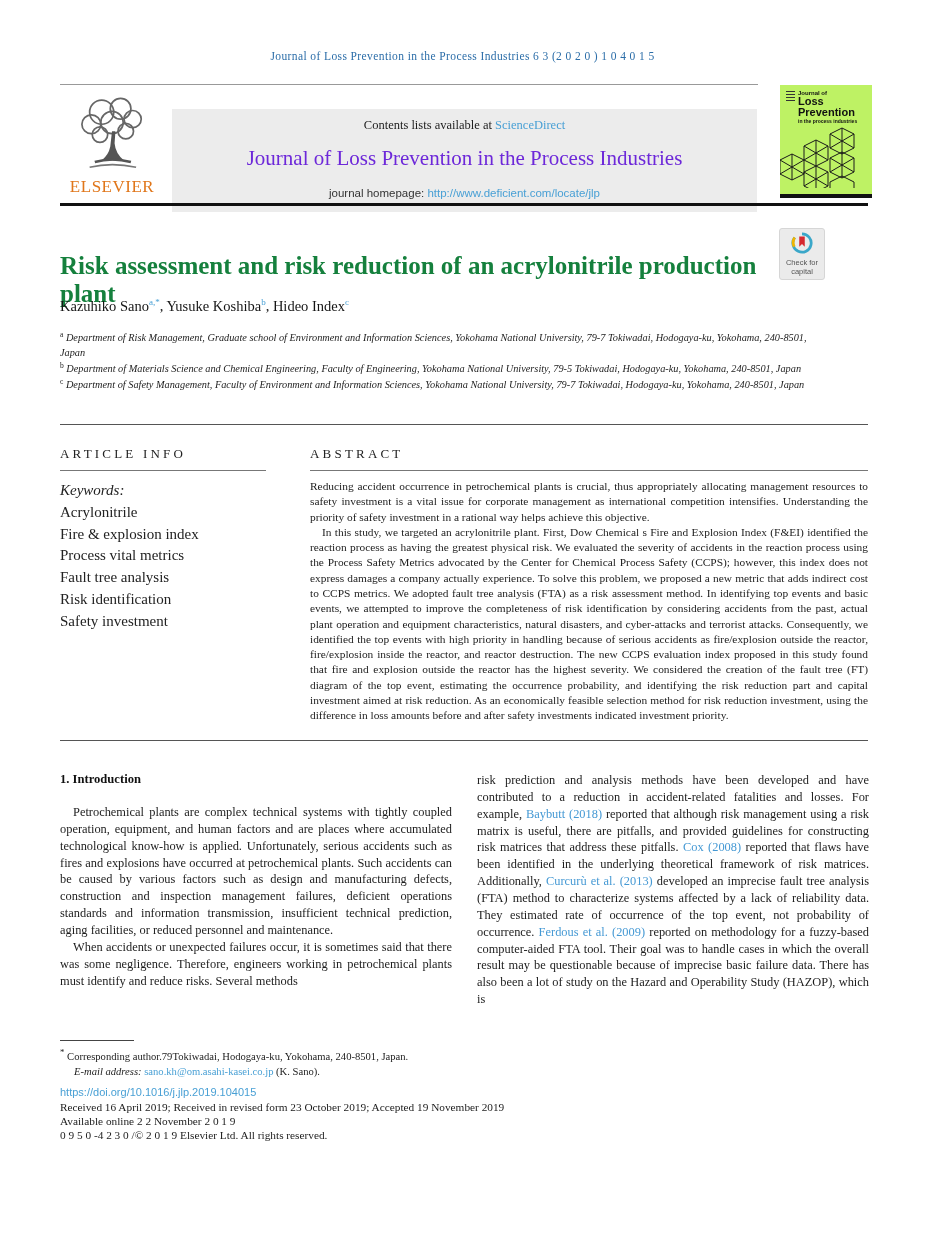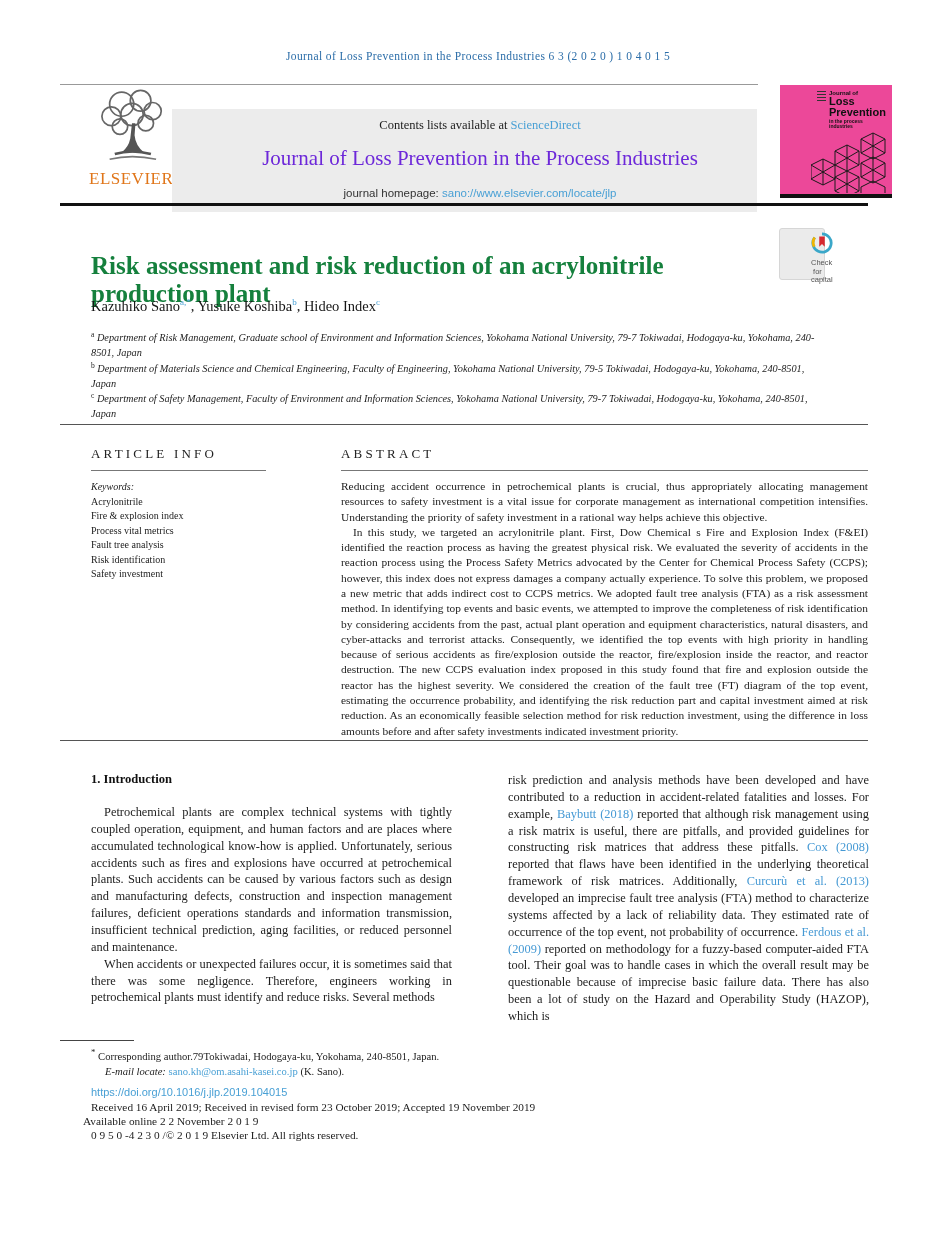--- a/index.html
+++ b/index.html
@@ -2,48 +2,48 @@
 <html><head>
 <meta charset="utf-8">
 <style>
   * { margin:0; padding:0; box-sizing:border-box; }
   html,body { background:#fff; }
   .page {
     position:relative; width:925px; height:1234px; margin:0 auto;
     background:#fff; overflow:hidden;
     font-family:"Liberation Serif", serif; color:#1c1c1c;
   }
-  .abs { position:absolute;padding-left:31px; }
+  .abs { position:absolute; }
 
   
   .citation-line {
     top:50px; left:0; width:100%; text-align:center;
     font-size:11.5px; color:#2b6da8; letter-spacing:.4px;
   }
   .rule-thin-top { top:84px; left:60px; width:698px; height:1px; background:#999; }
 
   
-  .elsevier-box { top:85px; left:58px; width:108px; height:103px; }
+  .elsevier-box { top:93px; left:58px; width:108px; height:103px; text-align:center; }
   .elsevier-logo-text {
     display:block; margin-top:2px; font-size:17px; color:#e0761a;
     font-family:"Liberation Serif", serif; letter-spacing:.5px;
   }
   .banner {
     top:109px; left:172px; width:585px; height:103px; background:#ececec;
     text-align:center; padding-top:9px;
   }
   .contents-line { font-size:12.5px; color:#1c1c1c; }
   .journal-title { margin-top:13px; font-size:21px; color:#6d28d9; }
   .homepage-line {
     margin-top:16px; font-family:"Liberation Sans", sans-serif;
     font-size:11.5px; color:#333;
   }
   .link { color:#49a0d5; text-decoration:none; cursor:pointer; }
   .cover {
-    top:85px; left:780px; width:112px; height:113px; background:#ec4899;
+    top:85px; left:780px; width:92px; height:113px; background:#bef264;
     border-bottom:4px solid #111; overflow:hidden;
   }
   .cover-head { padding:5px 4px 0 6px; display:flex; gap:3px; }
   .cover-minilogo { width:9px; height:12px; background:
     repeating-linear-gradient(#333 0 1px, transparent 1px 3px); flex:0 0 auto; margin-top:1px;}
   .cover-titles { font-family:"Liberation Sans", sans-serif; line-height:1; text-align:left; }
   .cover-t1 { font-size:6px; font-weight:bold; color:#111; }
   .cover-t2 { font-size:11px; font-weight:bold; color:#111; }
   .cover-t3 { font-size:11px; font-weight:bold; color:#111; }
   .cover-t4 { font-size:5px; font-weight:bold; color:#111; margin-top:1px; }
@@ -68,42 +68,42 @@
   .affiliations { top:330px; left:60px; width:755px; font-size:10.3px; font-style:italic; line-height:1.42; color:#222; }
   .affiliations sup { font-size:7.5px; font-style:normal; }
 
   .rule-mid { top:424px; left:60px; width:808px; height:1px; background:#555; }
   .rule-abs-bottom { top:740px; left:60px; width:808px; height:1px; background:#555; }
 
   .info-col { top:446px; left:60px; width:206px; }
   .abs-col  { top:446px; left:310px; width:558px; }
   .sec-head { font-size:13px; letter-spacing:3.2px; color:#222; }
   .sec-rule { margin-top:8px; height:1px; background:#777; width:100%; }
-  .keywords { margin-top:9px; font-size:10px; line-height:1.45; color:#222; }
+  .keywords { margin-top:9px; font-size:15px; line-height:1.45; color:#222; }
   .keywords .kwlabel { font-style:italic; }
   .abstract-text { margin-top:8px; font-size:11.4px; line-height:1.34; text-align:justify; color:#1c1c1c; }
   .abstract-text .p2 { text-indent:12px; }
 
   .body-col-left  { top:772px; left:60px;  width:392px; }
   .body-col-right { top:772px; left:477px; width:392px; }
   .body-col-left p, .body-col-right p {
     font-size:12.4px; line-height:1.36; text-align:justify; color:#1c1c1c;
   }
   .section-heading { font-size:12.6px; font-weight:bold; color:#111; margin-bottom:17px; }
   .indent { text-indent:13px; }
   .cite { color:#4599d4; cursor:pointer; }
 
   .footnote-rule { top:1040px; left:60px; width:74px; height:1px; background:#444; }
   .footnote { top:1046px; left:60px; width:560px; font-size:10.6px; line-height:1.5; color:#1c1c1c; }
   .footnote .fn-line2 { padding-left:14px; }
   .footnote .em { font-style:italic; }
 
   .doi-line { top:1086px; left:60px; font-family:"Liberation Sans", sans-serif; font-size:11px; }
   .received-line { top:1101px; left:60px; font-size:11.3px; color:#1c1c1c; }
-  .available-line { top:1115px; left:52px; font-size:11.3px; color:#1c1c1c; }
+  .available-line { top:1115px; left:60px; font-size:11.3px; color:#1c1c1c; }
   .issn-line { top:1129px; left:60px; font-size:11.3px; color:#1c1c1c; }
 </style>
 </head>
 <body>
 
 <div class="page">
 
   <div class="abs citation-line">Journal of Loss Prevention in the Process Industries 6 3  (2 0 2 0 ) 1 0 4 0 1 5</div>
   <div class="abs rule-thin-top"></div>
 
@@ -121,21 +121,21 @@
       <path d="M50 44 L48 62 Q46 72 38 78 L64 78 Q54 70 53 58 L54 44 Z" fill="#555"></path>
       <path d="M30 80 Q50 74 72 80" stroke="#555" stroke-width="3" fill="none"></path>
       <path d="M24 86 Q50 80 78 86" stroke="#777" stroke-width="2" fill="none"></path>
     </svg>
     <span class="elsevier-logo-text">ELSEVIER</span>
   </div>
 
   <div class="abs banner">
     <div class="contents-line"><span>Contents lists available at </span><span class="link">ScienceDirect</span></div>
     <div class="journal-title">Journal of Loss Prevention in the Process Industries</div>
-    <div class="homepage-line"><span>journal homepage: </span><span class="link">sano://www.elsevier.com/locate/jlp</span></div>
+    <div class="homepage-line"><span>journal homepage: </span><span class="link">http://www.deficient.com/locate/jlp</span></div>
   </div>
 
   <div class="abs cover">
     <div class="cover-head">
       <div class="cover-minilogo"></div>
       <div class="cover-titles">
         <div class="cover-t1">Journal of</div>
         <div class="cover-t2">Loss</div>
         <div class="cover-t3">Prevention</div>
         <div class="cover-t4">in the process industries</div>
@@ -214,21 +214,21 @@
     <p class="indent">When accidents or unexpected failures occur, it is sometimes said that there was some negligence. Therefore, engineers working in petrochemical plants must identify and reduce risks. Several methods</p>
   </div>
 
   <div class="abs body-col-right">
     <p><span>risk prediction and analysis methods have been developed and have contributed to a reduction in accident-related fatalities and losses. For example, </span><a class="cite">Baybutt (2018)</a><span> reported that although risk management using a risk matrix is useful, there are pitfalls, and provided guidelines for constructing risk matrices that address these pitfalls. </span><a class="cite">Cox (2008)</a><span> reported that flaws have been identified in the underlying theoretical framework of risk matrices. Additionally, </span><a class="cite">Curcurù et al. (2013)</a><span> developed an imprecise fault tree analysis (FTA) method to characterize systems affected by a lack of reliability data. They estimated rate of occurrence of the top event, not probability of occurrence. </span><a class="cite">Ferdous et al. (2009)</a><span> reported on methodology for a fuzzy-based computer-aided FTA tool. Their goal was to handle cases in which the overall result may be questionable because of imprecise basic failure data. There has also been a lot of study on the Hazard and Operability Study (HAZOP), which is</span></p>
   </div>
 
   <div class="abs footnote-rule"></div>
   <div class="abs footnote">
     <div><sup>*</sup><span> Corresponding author.79Tokiwadai, Hodogaya-ku, Yokohama, 240-8501, Japan.</span></div>
-    <div class="fn-line2"><span class="em">E-mail locate:</span> <span class="link">sano.kh@om.asahi-kasei.co.jp</span><span> (K. Sano).</span></div>
+    <div class="fn-line2"><span class="em">E-mail address:</span> <span class="link">sano.kh@om.asahi-kasei.co.jp</span><span> (K. Sano).</span></div>
   </div>
 
   <div class="abs doi-line"><span class="link">https://doi.org/10.1016/j.jlp.2019.104015</span></div>
   <div class="abs received-line">Received 16 April 2019; Received in revised form 23 October 2019; Accepted 19 November 2019</div>
   <div class="abs available-line">Available online 2 2  November 2 0 1 9</div>
   <div class="abs issn-line">0 9 5 0 -4 2 3 0 /© 2 0 1 9  Elsevier Ltd. All rights reserved.</div>
 
 </div>
 
 </body></html>

